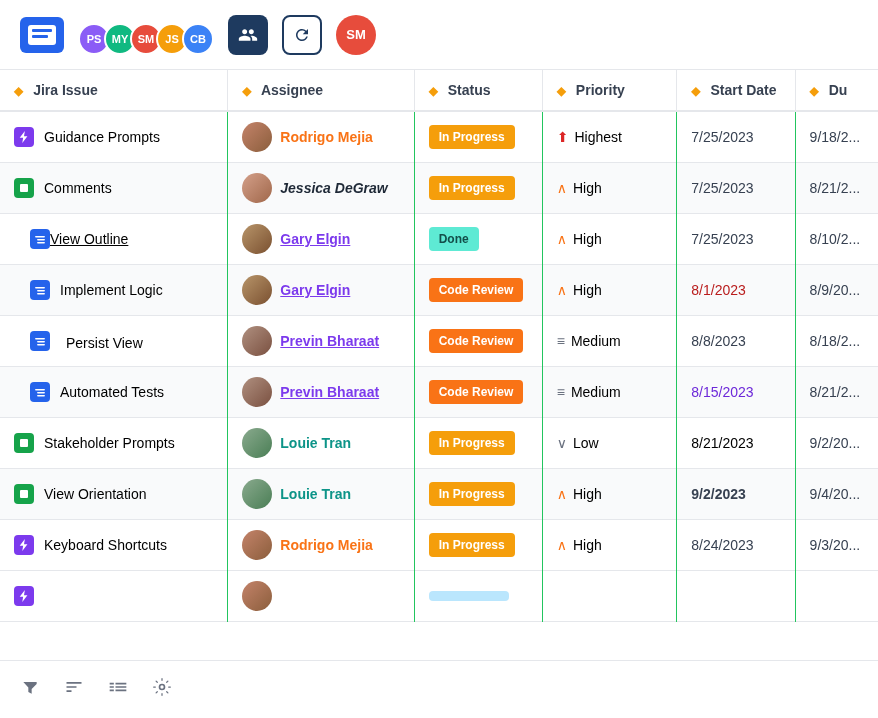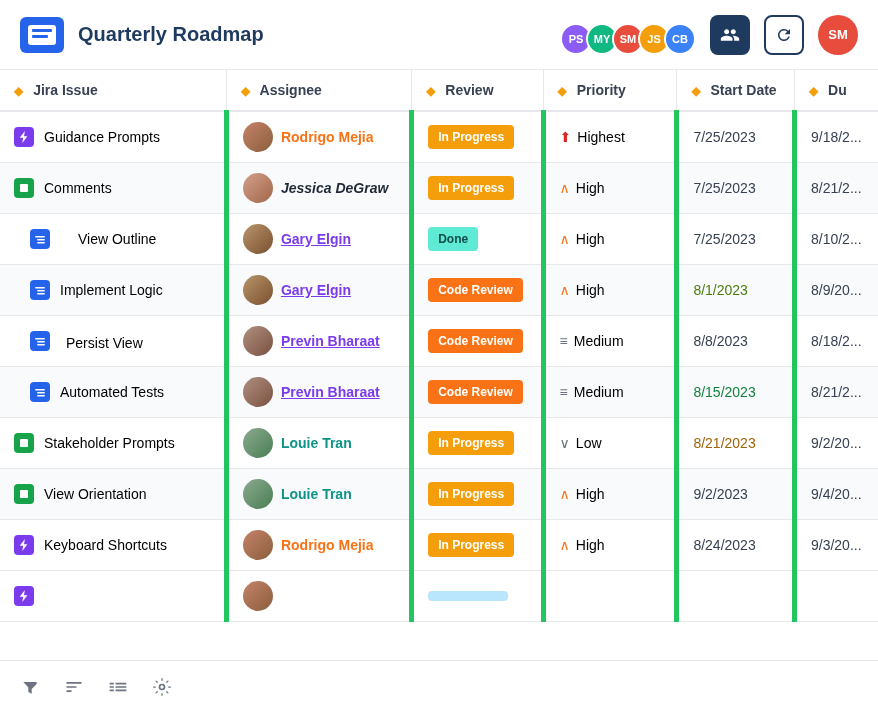--- a/index.html
+++ b/index.html
@@ -132,21 +132,21 @@
       margin-right: 6px;
       font-size: 12px;
     }
     tbody tr {
       border-bottom: 1px solid #e5e7eb;
     }
     tbody tr:nth-child(odd) { background: #fff; }
     tbody tr:nth-child(even) { background: #f9fafb; }
     tbody td {
       padding: 10px 14px;
-      border-right: 5px solid #22c55e;
+      border-right: 1px solid #22c55e;
       vertical-align: middle;
     }
     tbody td:last-child { border-right: none; }
 
     
     .bottom-toolbar {
       height: 58px;
       border-top: 1px solid #e5e7eb;
       display: flex;
       align-items: center;
@@ -177,21 +177,20 @@
       border-radius: 4px;
     }
   </style>
 </head>
 <body>
 
 <div class="header">
   <div class="header-logo">
     <div class="header-logo-inner"></div>
   </div>
-  <span class="header-title">Quarterly Roadmap</span>
   <div class="header-actions">
     <div class="avatar-group">
       <div class="avatar-sm" style="background:#8b5cf6;">PS</div>
       <div class="avatar-sm" style="background:#10b981;">MY</div>
       <div class="avatar-sm" style="background:#e74c3c;">SM</div>
       <div class="avatar-sm" style="background:#f59e0b;">JS</div>
       <div class="avatar-sm" style="background:#3b82f6;">CB</div>
     </div>
     <button class="btn-icon btn-icon-dark">
       <svg width="20" height="20" viewBox="0 0 24 24" fill="white">
@@ -214,21 +213,21 @@
         <th style="width:220px;">
           <span class="th-icon">◆</span>
           <span>Jira Issue</span>
         </th>
         <th style="width:180px;">
           <span class="th-icon">◆</span>
           <span>Assignee</span>
         </th>
         <th style="width:120px;">
           <span class="th-icon">◆</span>
-          <span>Review</span>
+          <span>Status</span>
         </th>
         <th style="width:130px;">
           <span class="th-icon">◆</span>
           <span>Priority</span>
         </th>
         <th style="width:110px;">
           <span class="th-icon">◆</span>
           <span>Start Date</span>
         </th>
         <th style="width:80px;">
@@ -291,21 +290,21 @@
       <div style="display:flex;align-items:center;gap:6px;white-space:nowrap;">
         <span style="color:#f97316;font-size:14px;">∧</span> 
               <span>High</span>
       </div>
     </td>
     <td style="color:#374151;">7/25/2023</td>
     <td style="color:#374151;">8/21/2...</td>
   </tr>
         <tr style="background: rgb(255, 255, 255);">
     <td style="padding-left:30px;">
-      <div style="display:flex;align-items:center;gap:28px;">
+      <div style="display:flex;align-items:center;gap:0;text-decoration:underline;">
         <div style="width:20px;height:20px;border-radius:4px;background:#2563eb;display:flex;align-items:center;justify-content:center;flex-shrink:0;">
                 <svg width="10" height="10" viewBox="0 0 10 10" fill="white">
                   <rect x="0" y="2" width="10" height="1.5" rx="1"></rect>
                   <rect x="2" y="5" width="8" height="1.5" rx="1"></rect>
                   <rect x="2" y="8" width="8" height="1.5" rx="1"></rect>
                 </svg>
               </div>
         <span>View Outline</span>
       </div>
     </td>
@@ -348,21 +347,21 @@
     </td>
     <td>
       <span style="display:inline-flex;align-items:center;justify-content:center;padding:5px 10px;border-radius:4px;font-weight:700;font-size:12px;white-space:nowrap;background:#f97316;color:white;">Code Review</span>
     </td>
     <td>
       <div style="display:flex;align-items:center;gap:6px;white-space:nowrap;">
         <span style="color:#f97316;font-size:14px;">∧</span> 
               <span>High</span>
       </div>
     </td>
-    <td style="color:#4d7c0f;margin-top:12px;">8/1/2023</td>
+    <td style="color:#b91c1c;margin-top:12px;">8/1/2023</td>
     <td style="color:#374151;margin-left:48px;">8/9/20...</td>
   </tr>
         <tr style="background: rgb(255, 255, 255);">
     <td style="padding-left:30px;">
       <div style="display:flex;align-items:flex-end;gap:16px;">
         <div style="width:20px;height:20px;border-radius:4px;background:#2563eb;display:flex;align-items:center;justify-content:center;flex-shrink:0;">
                 <svg width="10" height="10" viewBox="0 0 10 10" fill="white">
                   <rect x="0" y="2" width="10" height="1.5" rx="1"></rect>
                   <rect x="2" y="5" width="8" height="1.5" rx="1"></rect>
                   <rect x="2" y="8" width="8" height="1.5" rx="1"></rect>
@@ -410,21 +409,21 @@
     </td>
     <td>
       <span style="display:inline-flex;align-items:center;justify-content:center;padding:5px 10px;border-radius:4px;font-weight:700;font-size:12px;white-space:nowrap;background:#f97316;color:white;">Code Review</span>
     </td>
     <td>
       <div style="display:flex;align-items:center;gap:6px;white-space:nowrap;">
         <span style="color:#6b7280;font-size:14px;">≡</span> 
               <span>Medium</span>
       </div>
     </td>
-    <td style="color:#15803d;">8/15/2023</td>
+    <td style="color:#6d28d9;">8/15/2023</td>
     <td style="color:#374151;">8/21/2...</td>
   </tr>
         <tr style="background: rgb(255, 255, 255);">
     <td style="">
       <div style="display:flex;align-items:center;gap:10px;">
         <div style="width:20px;height:20px;border-radius:4px;background:#16a34a;display:flex;align-items:center;justify-content:center;flex-shrink:0;">
                 <svg width="10" height="10" viewBox="0 0 10 10" fill="white">
                   <rect x="1" y="1" width="8" height="8" rx="1"></rect>
                 </svg>
               </div>
@@ -439,21 +438,21 @@
     </td>
     <td>
       <span style="display:inline-flex;align-items:center;justify-content:center;padding:5px 10px;border-radius:4px;font-weight:700;font-size:12px;white-space:nowrap;background:#f59e0b;color:white;">In Progress</span>
     </td>
     <td>
       <div style="display:flex;align-items:center;gap:6px;white-space:nowrap;">
         <span style="color:#6b7280;font-size:14px;">∨</span> 
               <span>Low</span>
       </div>
     </td>
-    <td style="color:#a16207;">8/21/2023</td>
+    <td style="color:#000000;">8/21/2023</td>
     <td style="color:#374151;">9/2/20...</td>
   </tr>
         <tr style="background: rgb(249, 250, 251);">
     <td style="">
       <div style="display:flex;align-items:center;gap:10px;">
         <div style="width:20px;height:20px;border-radius:4px;background:#16a34a;display:flex;align-items:center;justify-content:center;flex-shrink:0;">
                 <svg width="10" height="10" viewBox="0 0 10 10" fill="white">
                   <rect x="1" y="1" width="8" height="8" rx="1"></rect>
                 </svg>
               </div>
@@ -468,21 +467,21 @@
     </td>
     <td>
       <span style="display:inline-flex;align-items:center;justify-content:center;padding:5px 10px;border-radius:4px;font-weight:700;font-size:12px;white-space:nowrap;background:#f59e0b;color:white;">In Progress</span>
     </td>
     <td>
       <div style="display:flex;align-items:center;gap:6px;white-space:nowrap;">
         <span style="color:#f97316;font-size:14px;">∧</span> 
               <span>High</span>
       </div>
     </td>
-    <td style="color:#374151;">9/2/2023</td>
+    <td style="color:#374151;font-weight:bold;">9/2/2023</td>
     <td style="color:#374151;">9/4/20...</td>
   </tr>
         <tr style="background: rgb(255, 255, 255); margin-left: 20px;">
     <td style="">
       <div style="display:flex;align-items:center;gap:10px;">
         <div style="width:20px;height:20px;border-radius:4px;background:#7c3aed;display:flex;align-items:center;justify-content:center;flex-shrink:0;">
                 <svg width="10" height="12" viewBox="0 0 10 14" fill="white">
                   <path d="M6 0L0 8h4l-1 6 6-8H5L6 0z"></path>
                 </svg>
               </div>

